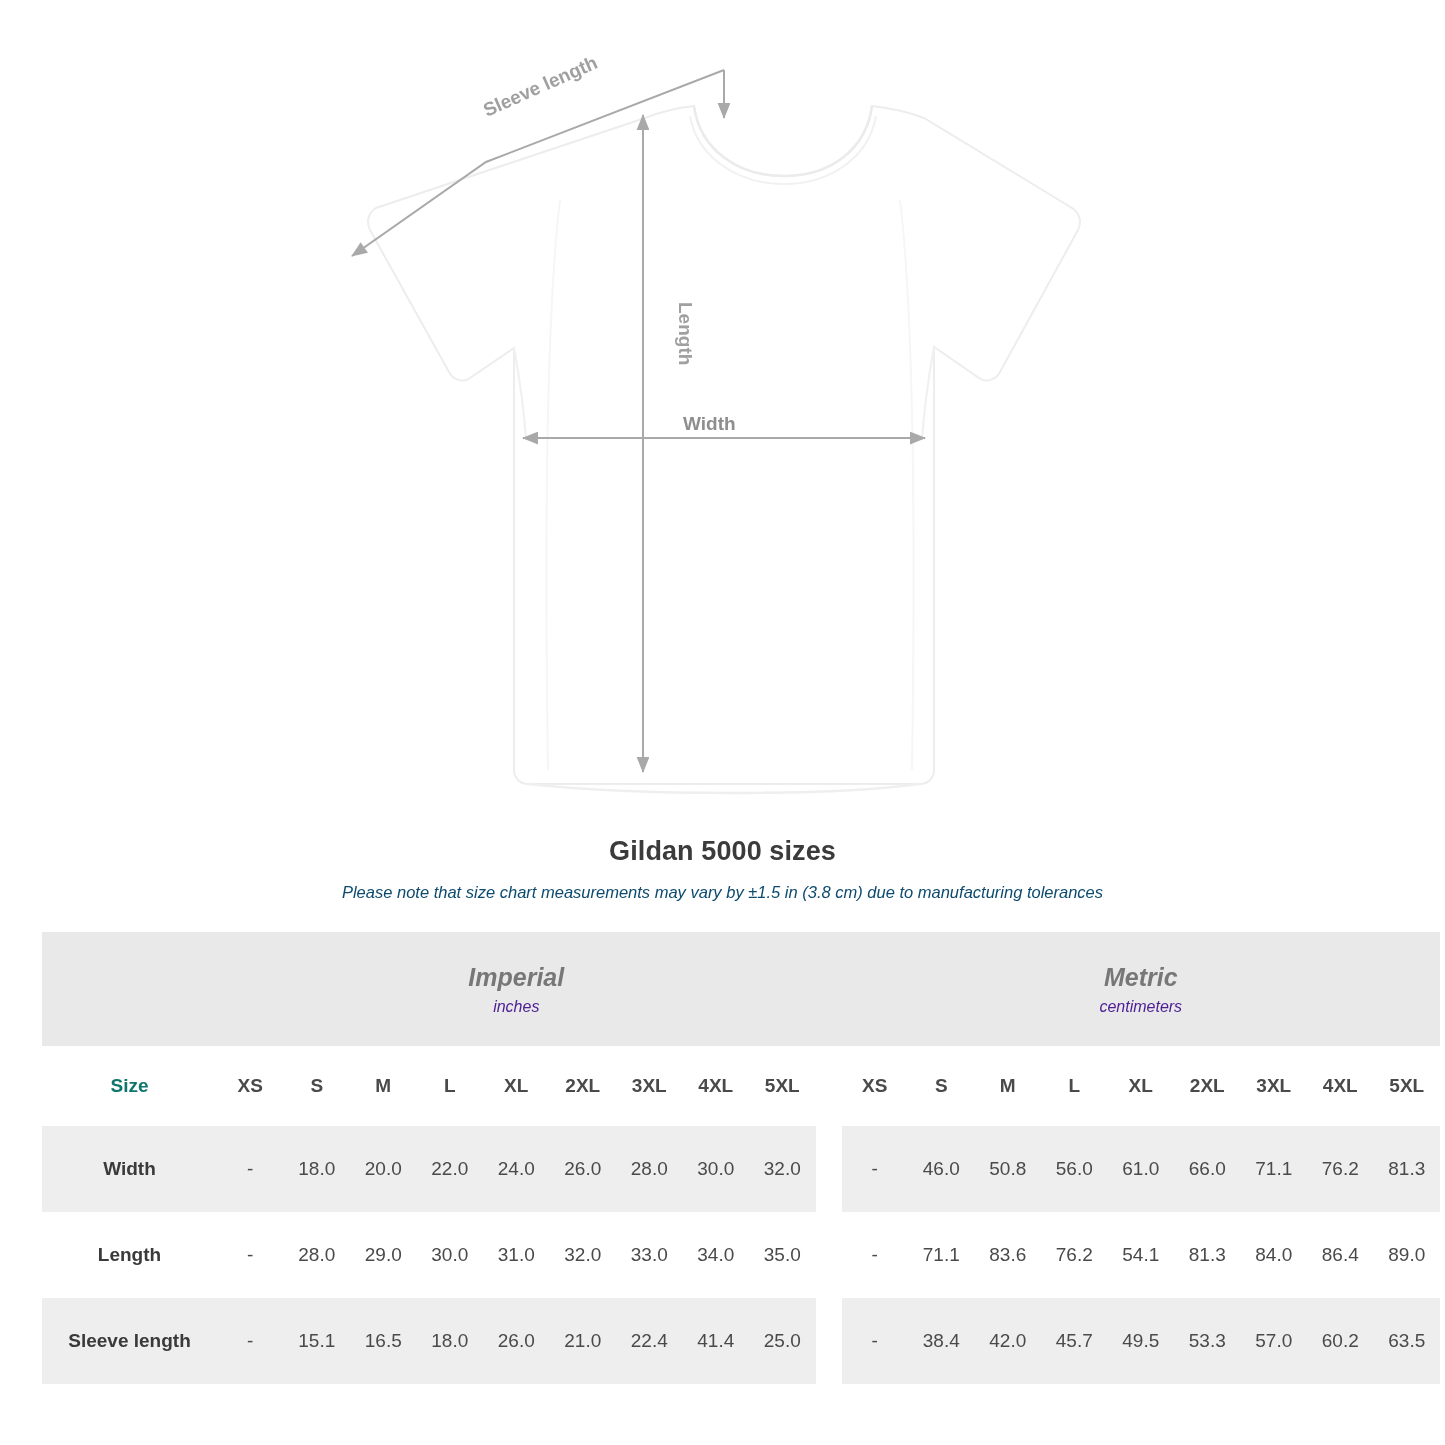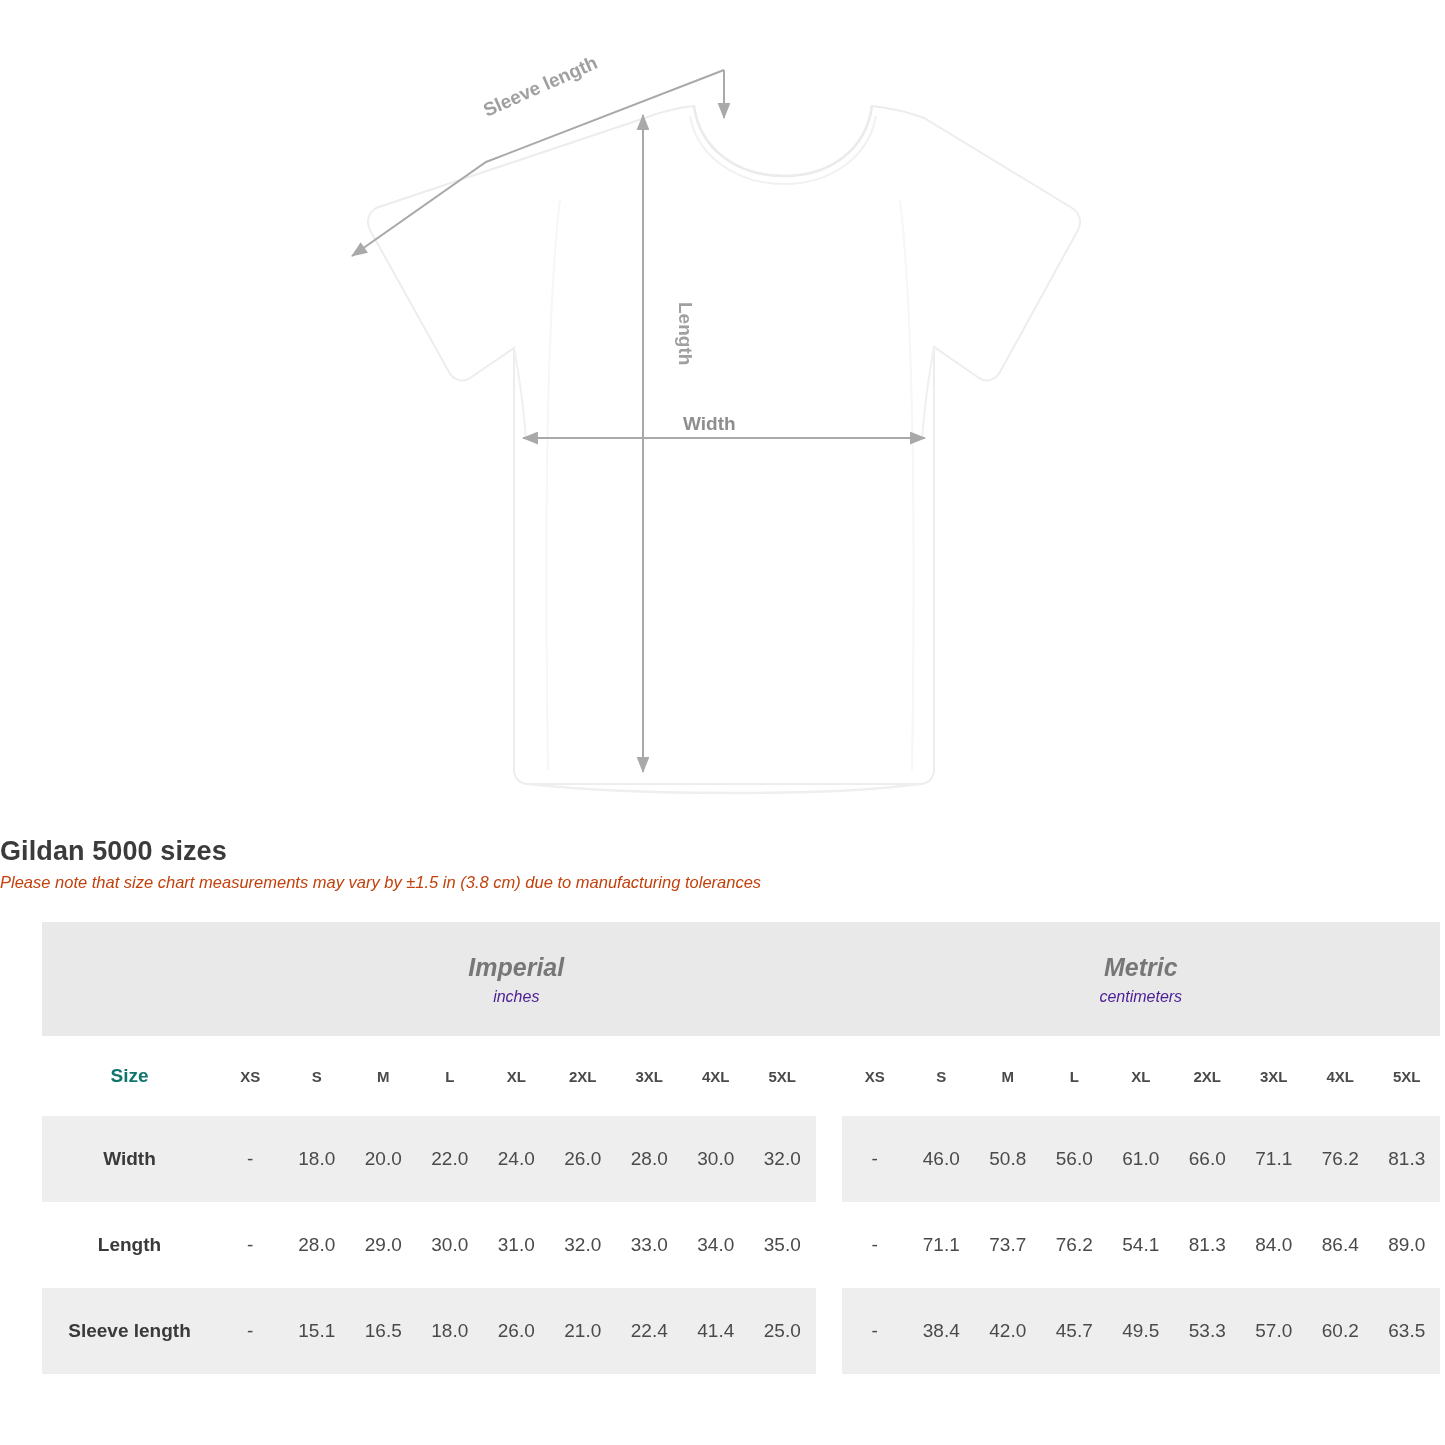--- a/index.html
+++ b/index.html
@@ -26,33 +26,34 @@
     position: relative;
     width: 1445px;
     height: 830px;
   }
   .illustration svg {
     display: block;
   }
 
   
   .title-block {
+    text-align: center;
     margin-top: 6px;
   }
   .chart-title {
     font-size: 27px;
     font-weight: bold;
     color: #3b3b3b;
     letter-spacing: 0.1px;
   }
   .chart-note {
-    margin-top: 6px;
+    margin-top: 16px;
     font-size: 16.5px;
     font-style: italic;
-    color: #c2410c;
+    color: #0c4a6e;
   }
 
   
   .table-wrap {
     margin-top: 30px;
     padding: 0 42px;
   }
   table.size-table {
     width: 100%;
     border-collapse: collapse;
@@ -78,21 +79,21 @@
   .unit-sub {
     font-size: 16px;
     font-style: italic;
     color: #4c1d95;
     margin-top: 4px;
   }
 
   .size-row td {
     height: 78px;
     background: #ffffff;
-    font-size: 15px;
+    font-size: 19px;
     color: #4a4a4a;
   }
   .size-row td.rowlabel {
     font-weight: bold;
     font-size: 19px;
     color: #0f766e;
   }
   .size-row td.sizecell {
     font-weight: bold;
     color: #4a4a4a;
@@ -286,21 +287,21 @@
             <td>29.0</td>
             <td>30.0</td>
             <td>31.0</td>
             <td>32.0</td>
             <td>33.0</td>
             <td>34.0</td>
             <td>35.0</td>
             <td class="gap"></td>
             <td>-</td>
             <td>71.1</td>
-            <td>73.7</td>
+            <td>83.6</td>
             <td>76.2</td>
             <td>54.1</td>
             <td>81.3</td>
             <td>84.0</td>
             <td>86.4</td>
             <td>89.0</td>
           </tr>
           <tr class="data-row alt">
             <td class="rowlabel">Sleeve length</td>
             <td>-</td>

